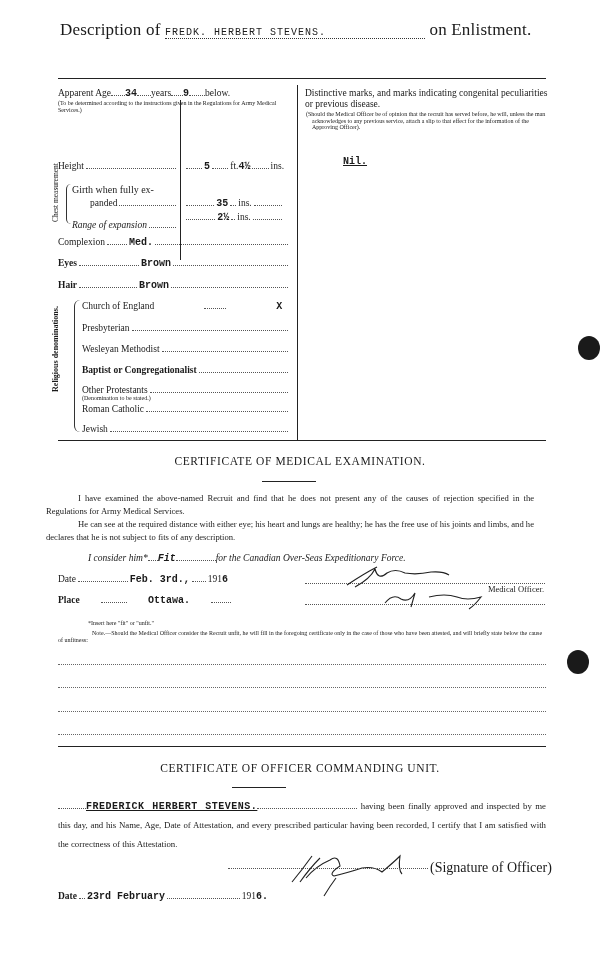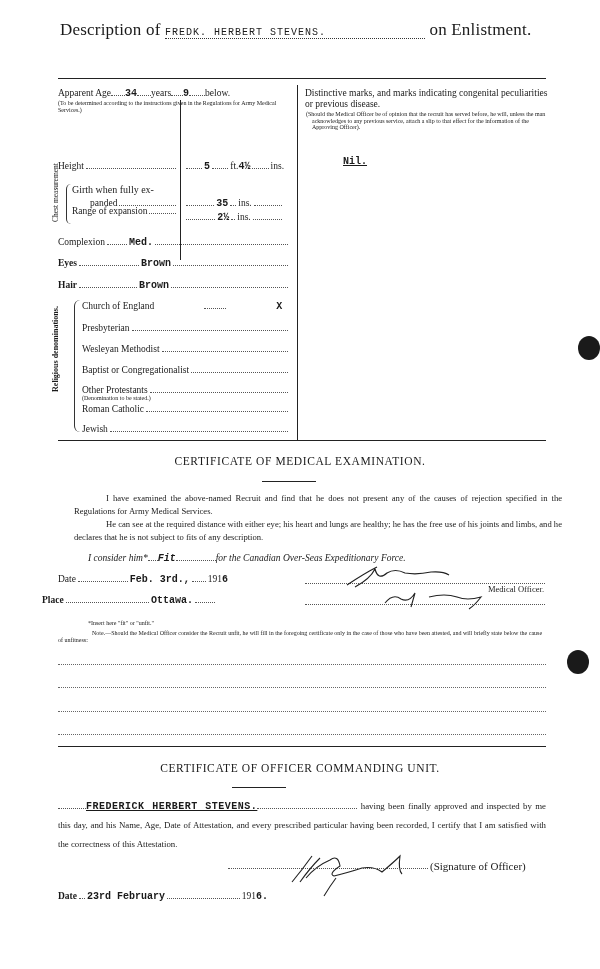--- a/index.html
+++ b/index.html
@@ -14,21 +14,21 @@
   .title .fill { font-family: "Liberation Mono", "DejaVu Sans Mono", monospace; font-size: 10px; letter-spacing: 1px; border-bottom: 1px dotted #333; display: inline-block; width: 260px; }
   .hr { position: absolute; height: 0; border-top: 1px solid #222; }
   .vr { position: absolute; width: 0; border-left: 1px solid #222; }
   .lbl { font-size: 10px; white-space: nowrap; }
   .tiny { font-size: 6px; line-height: 6.5px; }
   .hand { font-family: "Liberation Mono", "DejaVu Sans Mono", monospace; font-weight: bold; font-size: 10px; }
   .dots { border-bottom: 1px dotted #555; display: inline-block; }
   .row { position: absolute; display: flex; align-items: baseline; font-size: 9.5px; white-space: nowrap; }
   .row .d { flex: 1; border-bottom: 1px dotted #555; margin: 0 2px; height: 8px; }
   .heading { position: absolute; left: 0; width: 600px; text-align: center; font-size: 11.5px; letter-spacing: 0.6px; }
-  .para { position: absolute; left: 74px; width: 488px; font-size: 8.6px; line-height: 12.5px; text-align: justify; }
+  .para { position: absolute; left: 46px; width: 488px; font-size: 8.6px; line-height: 12.5px; text-align: justify; }
   .vert { position: absolute; font-size: 7.5px; transform: rotate(-90deg); transform-origin: left top; white-space: nowrap; line-height: 8px; text-align: center; }
   .brace { position: absolute; border-left: 1px solid #333; border-radius: 6px 0 0 6px; }
   .sig { position: absolute; }
 </style>
 </head>
 <body>
 
 <div class="hole" style="left:578px; top:336px;"></div>
 <div class="hole" style="left:567px; top:650px;"></div>
 
@@ -77,21 +77,21 @@
   <span>panded</span>
     <span class="d"></span>
 </div>
 <div class="row lbl" style="left:184px; top:197px; width:100px;">
   <span class="d"></span>
     <span class="hand">35</span>
     <span class="d" style="flex:0 0 6px"></span>
     <span>ins.</span>
     <span class="d"></span>
 </div>
-<div class="row lbl" style="left:72px; top:205px; width:106px;">
+<div class="row lbl" style="left:72px; top:219px; width:106px;font-style:italic;">
   <span>Range of expansion</span>
     <span class="d"></span>
 </div>
 <div class="row lbl" style="left:184px; top:211px; width:100px;">
   <span class="d"></span>
     <span class="hand">2½</span>
     <span class="d" style="flex:0 0 4px"></span>
     <span>ins.</span>
     <span class="d"></span>
 </div>
@@ -125,21 +125,21 @@
     <span class="d"></span>
 </div>
 <div class="row lbl" style="left:82px; top:322px; width:208px;">
   <span>Presbyterian</span>
     <span class="d"></span>
 </div>
 <div class="row lbl" style="left:82px; top:343px; width:208px;">
   <span>Wesleyan Methodist</span>
     <span class="d"></span>
 </div>
-<div class="row lbl" style="left:82px; top:364px; width:208px;">
+<div class="row lbl" style="left:82px; top:364px; width:208px;font-weight:bold;">
   <span>Baptist or Congregationalist</span>
     <span class="d"></span>
 </div>
 <div class="row lbl" style="left:82px; top:384px; width:208px;">
   <span>Other Protestants</span>
     <span class="d"></span>
 </div>
 <div class="abs tiny" style="left:82px; top:395px;">(Denomination to be stated.)</div>
 <div class="row lbl" style="left:82px; top:403px; width:208px;">
   <span>Roman Catholic</span>
@@ -168,21 +168,21 @@
 </div>
 
 <div class="row lbl" style="left:58px; top:573px; width:170px;">
   <span>Date</span>
     <span class="d"></span>
   <span class="hand">Feb. 3rd.,</span>
     <span class="d" style="flex:0 0 14px"></span>
   <span>191</span>
     <span class="hand">6</span>
 </div>
-<div class="row lbl" style="left:42px; top:594px; width:175px;">
+<div class="row lbl" style="left:58px; top:594px; width:175px;gap:19px;">
   <span style="font-weight:bold">Place</span>
     <span class="d"></span>
   <span class="hand">Ottawa.</span>
     <span class="d" style="flex:0 0 20px"></span>
 </div>
 <div class="abs" style="left:305px; top:583px; width:240px; border-bottom:1px dotted #555;"></div>
 <div class="abs" style="left:305px; top:604px; width:240px; border-bottom:1px dotted #555;"></div>
 <svg class="sig" style="left:345px; top:563px;" width="150" height="50" viewBox="0 0 150 50">
   <path d="M2 22 Q20 10 32 4 M10 24 Q25 16 30 6 Q33 18 42 10 Q50 5 60 10 Q72 12 86 9 Q98 8 104 12" fill="none" stroke="#222" stroke-width="1.2"></path>
   <path d="M40 40 Q48 30 56 36 Q64 40 70 30 L66 44 M84 34 Q100 30 112 34 Q122 38 136 34 Q130 42 124 46" fill="none" stroke="#222" stroke-width="1.1"></path>
@@ -203,21 +203,21 @@
 
 <div class="abs" style="left:58px; top:797px; width:488px; font-size:8.8px; line-height:19px; text-align:justify;">
   <span class="dots" style="width:28px;"></span><span class="hand" style="text-decoration:underline; letter-spacing:0.5px;">FREDERICK HERBERT STEVENS.</span><span class="dots" style="width:100px;"></span>
   <span>having been finally approved and inspected by me this day, and his Name, Age, Date of Attestation, and every prescribed particular having been recorded, I certify that I am satisfied with the correctness of this Attestation.</span>
 </div>
 
 <svg class="sig" style="left:290px; top:848px;" width="130" height="50" viewBox="0 0 130 50">
   <path d="M2 34 Q12 22 22 8 M10 34 Q20 20 30 10 M16 30 Q26 18 40 12 Q48 6 50 18 Q38 26 44 28 Q60 24 72 20 Q84 18 92 24 Q104 14 110 8 Q108 22 112 26 M34 48 Q40 38 46 30" fill="none" stroke="#222" stroke-width="1.1"></path>
 </svg>
 <div class="abs" style="left:228px; top:868px; width:200px; border-bottom:1px dotted #555;"></div>
-<div class="abs" style="left:430px; top:860px; font-size:11px;text-align:right;">(Signature of Officer)</div>
+<div class="abs" style="left:430px; top:860px; font-size:14px;text-align:right;">(Signature of Officer)</div>
 
 <div class="row lbl" style="left:58px; top:890px; width:210px;">
   <span style="font-weight:bold">Date</span>
     <span class="d" style="flex:0 0 6px"></span>
   <span class="hand">23rd February</span>
     <span class="d"></span>
   <span>191</span>
     <span class="hand">6.</span>
 </div>
 

